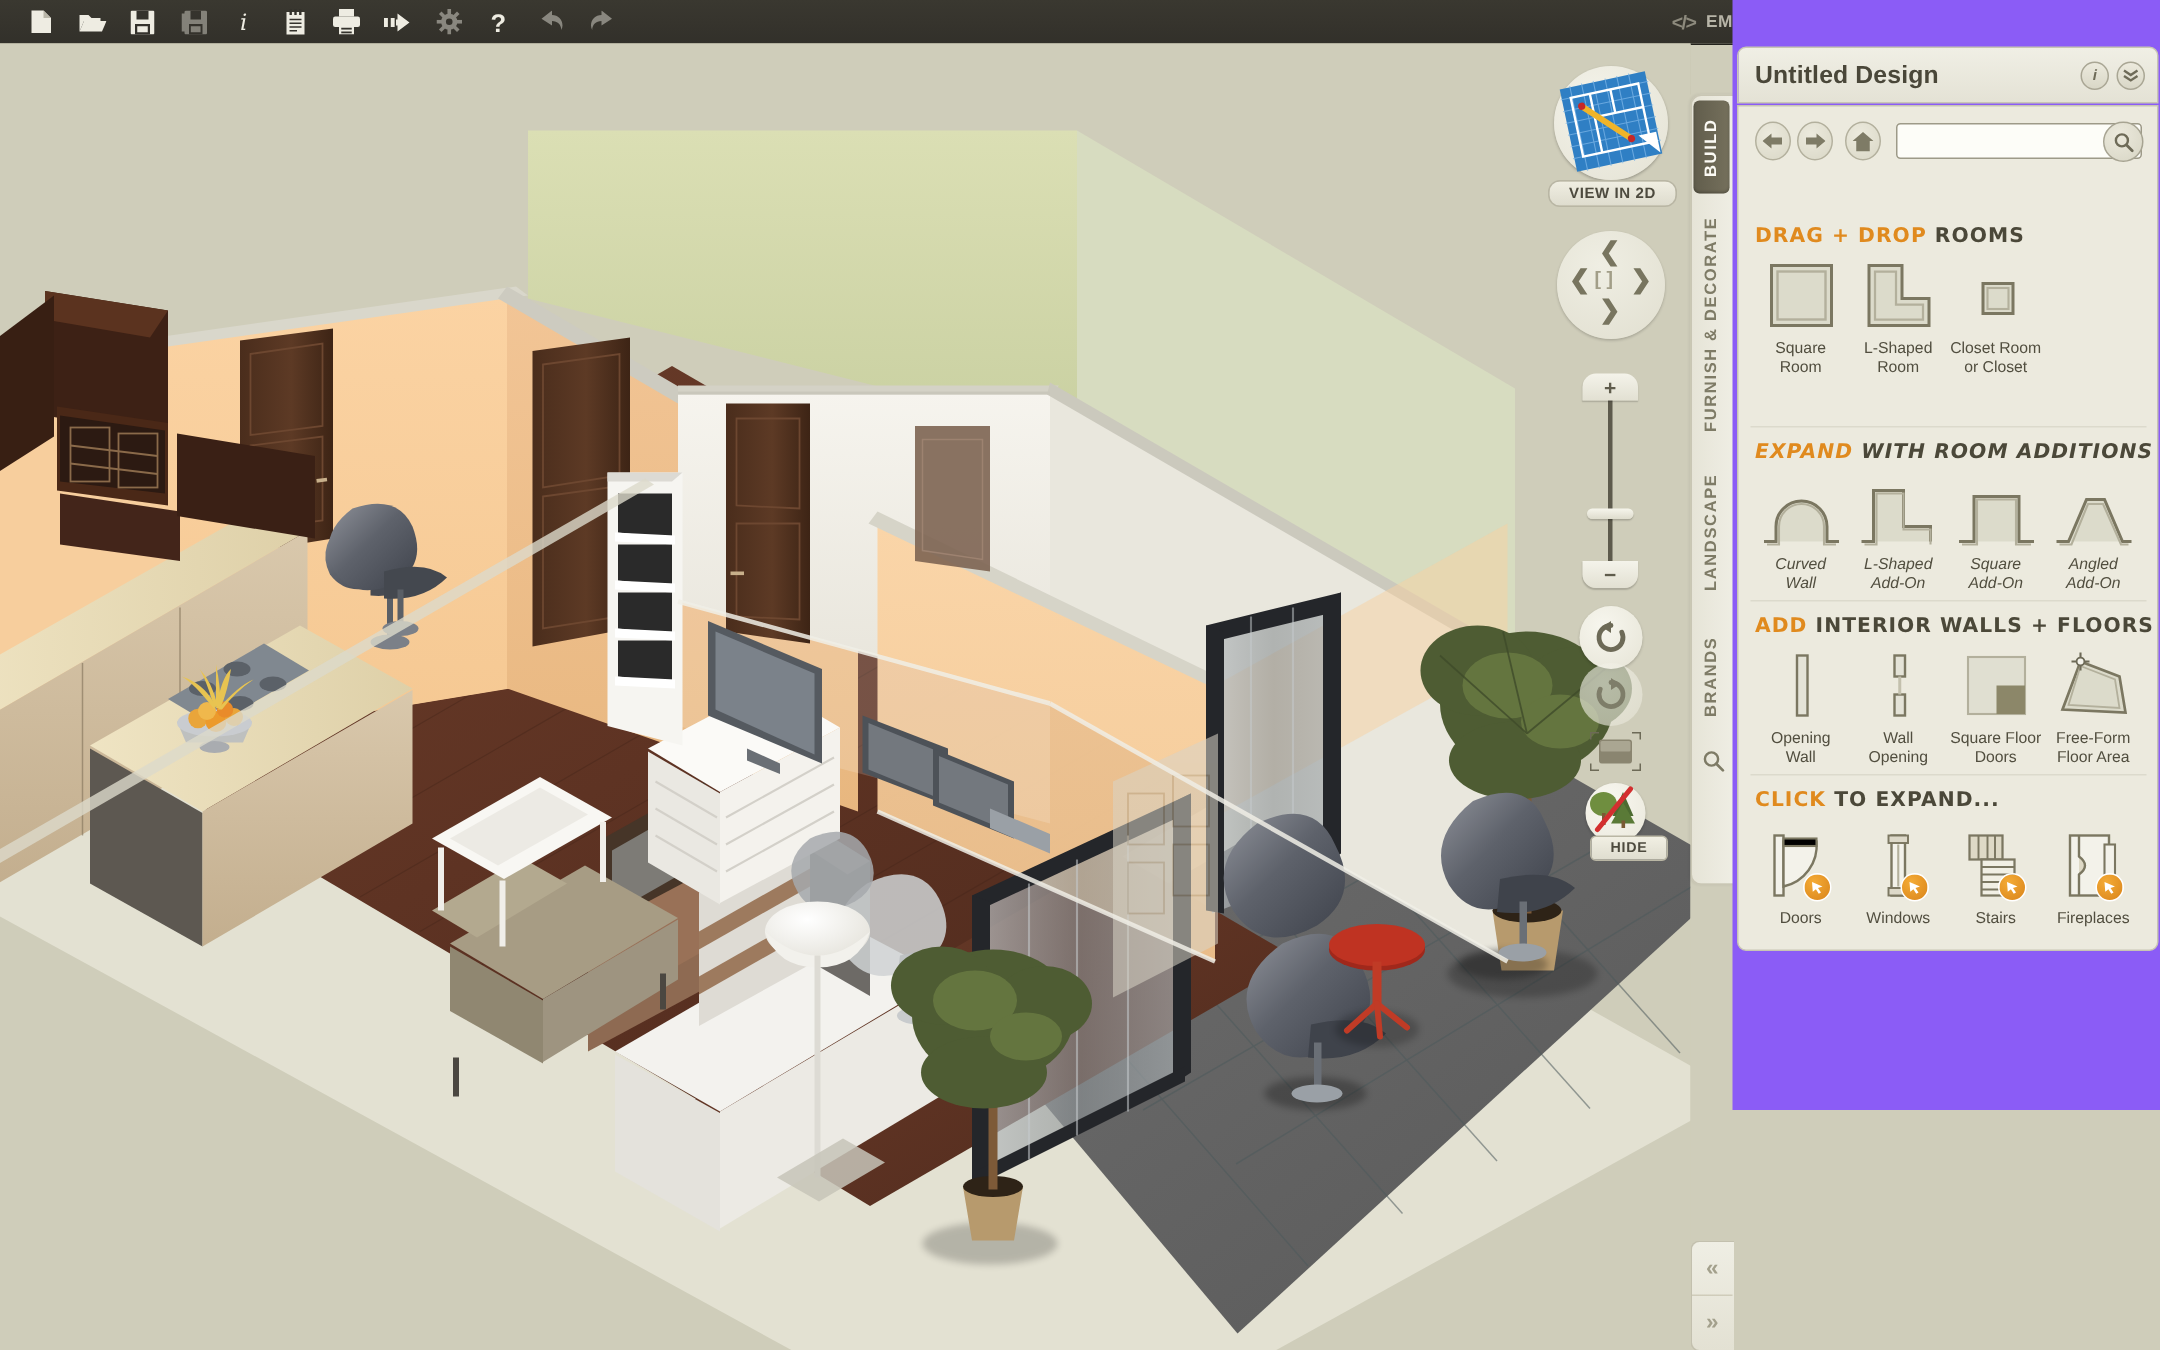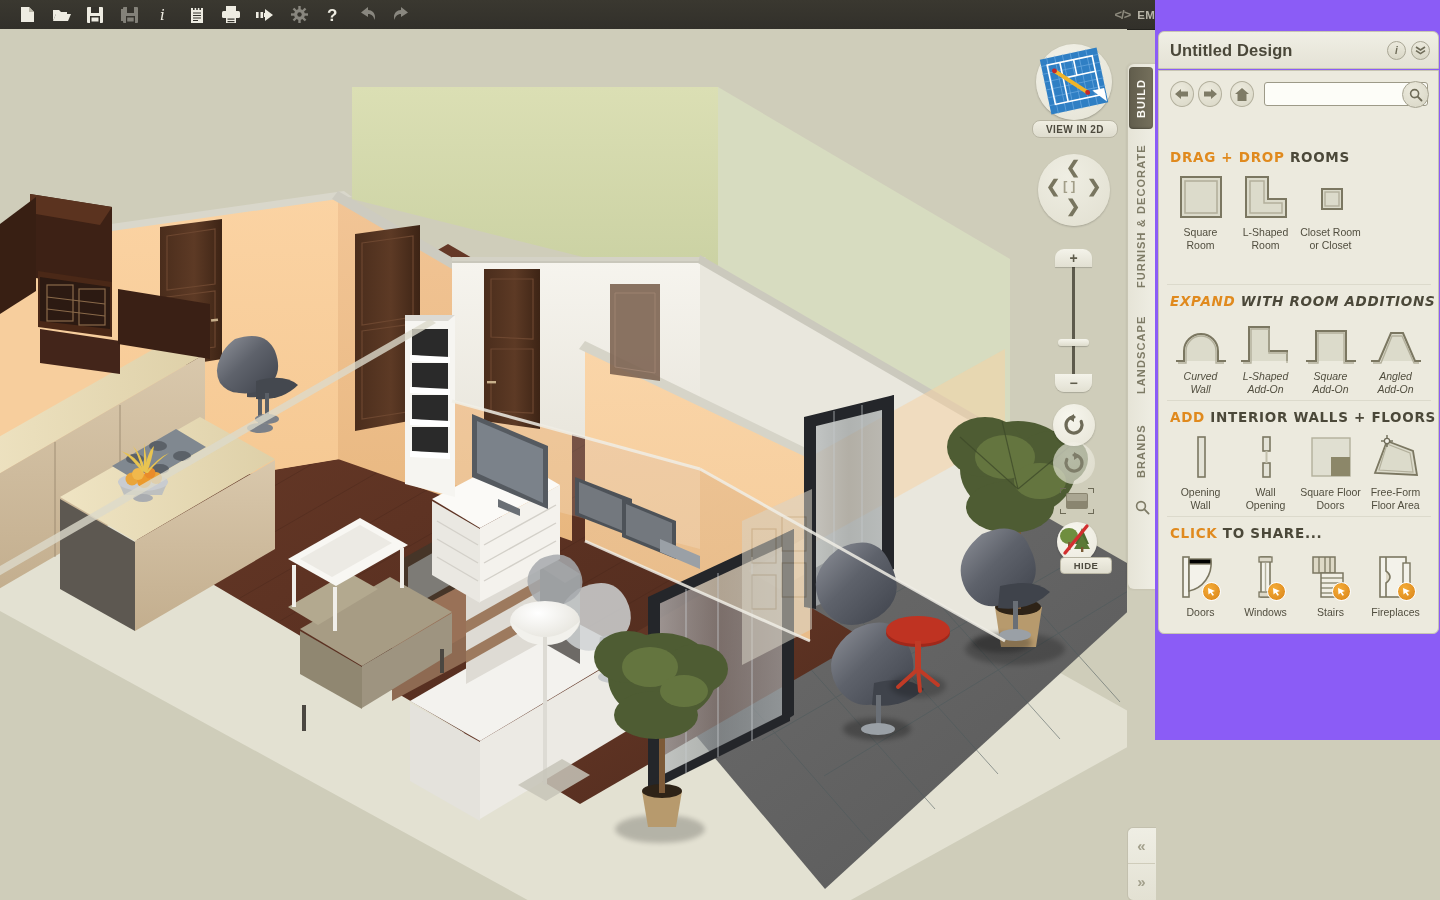--- a/index.html
+++ b/index.html
@@ -1131,21 +1131,21 @@
               <span>Free-Form</span>
               <span>Floor Area</span>
             </div>
           </div>
         </div>
       </div>
       <div class="sep" style="top:445px;"></div>
 
       <div class="section" style="top:454px;">
         <div class="sec-title">
-          <span class="hi">CLICK</span><span> TO SHARE...</span>
+          <span class="hi">CLICK</span><span> TO EXPAND...</span>
         </div>
         <div class="items browse">
           <div class="item">
             <div class="art">
               <svg width="52" height="48" viewBox="0 0 52 48">
                   <rect x="8" y="4" width="6" height="40" fill="#f3f2ea" stroke="#7b7761" stroke-width="1.6"></rect>
                   <path d="M14 8h22v0a28 28 0 0 1 -22 30z" fill="#f3f2ea" stroke="#7b7761" stroke-width="1.6"></path>
                   <rect x="14" y="6" width="22" height="5" fill="#ded`dcd" stroke="#7b7761" stroke-width="1.4"></rect>
                 </svg>
               <div class="badge">

